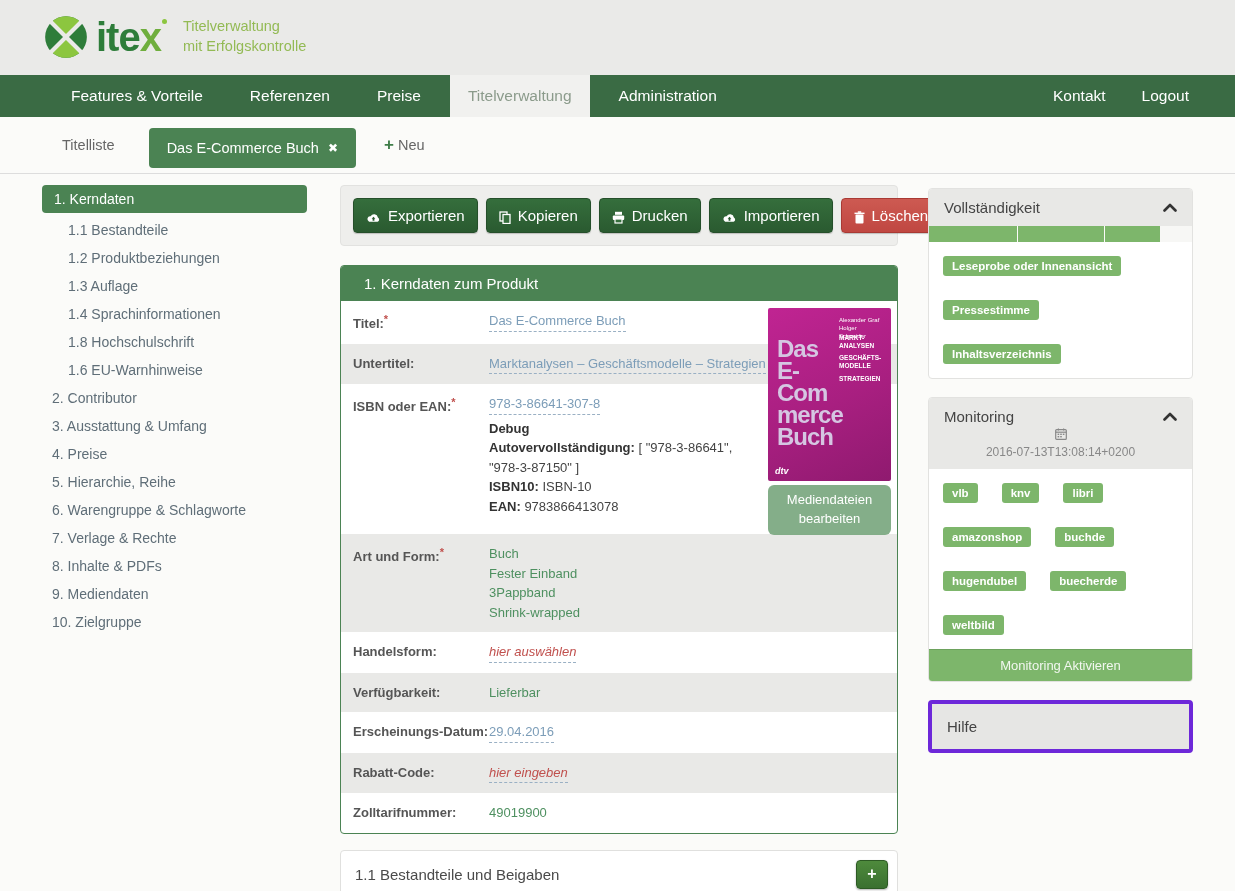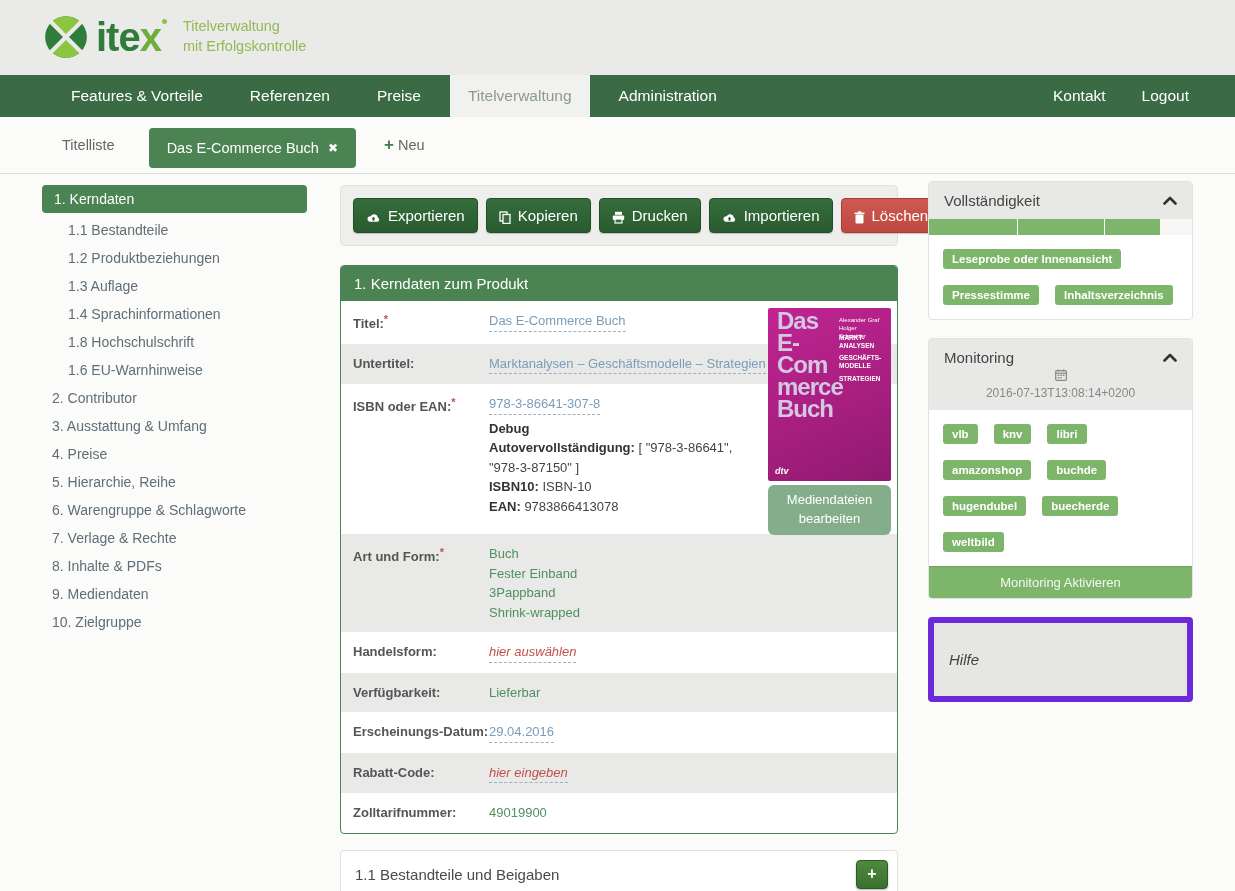--- a/index.html
+++ b/index.html
@@ -29,54 +29,54 @@
   .tab-plain { color:#666; font-size:14.5px; padding:0 20px; cursor:pointer; }
   .tab-active { background:#4b8353; color:#fff; font-size:14.5px; border-radius:4px; padding:12px 18px; margin:6px 14px 0 14px; display:flex; align-items:center; gap:9px; cursor:pointer; }
   .tab-close { font-size:12px; cursor:pointer; }
   .tab-new { display:flex; align-items:center; gap:4px; padding:0 14px; cursor:pointer; }
   .tab-new .plus { color:#3f7d49; font-weight:bold; font-size:17px; }
   .tab-new .lbl { color:#666; font-size:14.5px; }
 
   
   .sidebar-left { position:absolute; left:42px; top:185px; width:265px; }
   .main-col { position:absolute; left:340px; top:185px; width:558px; }
-  .sidebar-right { position:absolute; left:928px; top:181px; width:265px; }
+  .sidebar-right { position:absolute; left:928px; top:188px; width:265px; }
 
   
   .snav { list-style:none; font-size:14px; color:#5f6e78; }
   .snav li { padding:6px 0 6px 10px; cursor:pointer; }
   .snav li.sub { padding-left:26px; }
   .snav li.active { background:#4b8353; color:#fff; border-radius:4px; padding:6px 0 6px 12px; margin-bottom:3px; }
 
   
   .toolbar { background:#eeeeec; border:1px solid #e2e2e0; border-radius:4px; padding:12px; display:flex; gap:8px; }
   .btn { display:flex; align-items:flex-end; gap:7px; color:#fff; font-size:15px; padding:8px 12px; border-radius:4px; cursor:pointer; box-shadow:0 1px 1px rgba(0,0,0,.2); }
   .btn.green { background:linear-gradient(#356e3c,#2a5a30); border:1px solid #254f2a; }
   .btn.red { background:linear-gradient(#cd5a52,#c04741); border:1px solid #a93a34; }
   .btn svg { display:block; }
 
   
   .form-panel { margin-top:19px; background:#fff; border:1px solid #4b8353; border-radius:4px; position:relative; }
-  .form-header { background:#4b8353; color:#fff; font-size:15px; padding:9px 13px; border-radius:3px 3px 0 0; }
+  .form-header { background:#4b8353; color:#fff; font-size:15px; padding:9px 23px; border-radius:3px 3px 0 0; }
   .frow { display:flex; padding:10px 12px; font-size:13px; line-height:1.5; }
   .frow.alt { background:#e9e9e7; }
   .frow .lbl { width:136px; flex-shrink:0; font-weight:bold; color:#555; }
   .req { color:#c0504d; font-size:11px; vertical-align:super; }
   .ed-link { color:#7c9db8; border-bottom:1px dashed #9ab0c4; cursor:pointer; text-decoration:none; align-self:flex-start; }
   .val-green { color:#4e9060; }
   .placeholder { color:#c0504d; font-style:italic; border-bottom:1px dashed #9ab0c4; cursor:pointer; align-self:flex-start; }
   .debug-block { margin-top:4px; width:272px; color:#444; }
   .debug-block b { color:#333; }
   .multi-val span { display:block; }
   .isbn-val-col { display:flex; flex-direction:column; align-items:flex-start; }
 
   
   .cover-wrap { position:absolute; top:42px; right:6px; width:123px; z-index:5; }
   .cover { width:123px; height:173px; background:linear-gradient(155deg,#c02492 0%,#a81f80 55%,#8f1a6f 100%); position:relative; border-radius:2px; overflow:hidden; }
-  .cover-title { position:absolute; left:9px; top:2px; font-size:24px; font-weight:bold; line-height:.92; color:#d5c6e2; letter-spacing:-1px; }
+  .cover-title { position:absolute; left:9px; top:30px; font-size:24px; font-weight:bold; line-height:.92; color:#d5c6e2; letter-spacing:-1px; }
   .cover-authors { position:absolute; right:6px; top:9px; font-size:6px; color:#fff; text-align:left; width:46px; line-height:1.3; }
   .cover-topics { position:absolute; right:6px; top:26px; width:46px; color:#fff; font-size:6.5px; font-weight:bold; line-height:1.25; }
   .cover-topics div { margin-bottom:4px; }
   .cover-publisher { position:absolute; left:7px; bottom:5px; color:#fff; font-size:9px; font-weight:bold; font-style:italic; }
   .media-btn { margin-top:4px; width:123px; background:rgba(125,170,131,.95); border-radius:6px; color:#fff; font-size:13px; text-align:center; padding:6px 2px; line-height:1.45; cursor:pointer; }
 
   
   .section { background:#fff; border:1px solid #e0e0de; border-radius:4px; margin-top:16px; padding:9px 9px 9px 14px; display:flex; align-items:center; justify-content:space-between; }
   .section .stitle { font-size:15px; color:#4a4a4a; }
   .plus-btn { width:32px; height:29px; background:linear-gradient(#4e8a3c,#3a7030); border:1px solid #2d5a24; border-radius:4px; color:#fff; font-size:16px; font-weight:bold; display:flex; align-items:center; justify-content:center; cursor:pointer; box-shadow:0 1px 2px rgba(0,0,0,.3); }
@@ -84,24 +84,24 @@
   
   .panel { background:#fff; border:1px solid #e2e2e0; border-radius:4px; margin-bottom:18px; }
   .panel-header { background:#e8e8e6; padding:10px 15px; border-radius:3px 3px 0 0; }
   .ph-row { display:flex; align-items:center; justify-content:space-between; }
   .ph-title { font-size:15px; color:#444; }
   .ph-sub { display:flex; align-items:center; gap:5px; color:#888; font-size:12px; margin-top:3px;flex-direction:column; }
   .chev { cursor:pointer; display:flex; }
   .progress { height:16px; background:#f7f7f5; position:relative; }
   .progress-fill { height:100%; background:#7db66b; }
   .progress-sep { position:absolute; top:0; width:1px; height:100%; background:#fbfbf9; }
-  .badges { padding:14px; display:flex; flex-wrap:wrap; gap:16px; }
+  .badges { padding:14px; display:flex; flex-wrap:wrap; gap:24px; }
   .badge { background:#7db66b; color:#fff; font-size:11.5px; font-weight:bold; padding:4px 9px; border-radius:3px; cursor:pointer; }
   .panel-btn { display:block; width:100%; background:#7db66b; border-top:1px solid #6da25d; color:#f2f7ef; font-size:13px; text-align:center; padding:8px 0; border-radius:0 0 3px 3px; cursor:pointer; }
-  .help-panel { background:#e6e6e4; border:6px solid #6d28d9; border-radius:4px; padding:28px 15px; font-size:15px; color:#444; cursor:pointer;font-style:italic; }
+  .help-panel { background:#e6e6e4; border:4px solid #6d28d9; border-radius:4px; padding:14px 15px; font-size:15px; color:#444; cursor:pointer; }
 </style>
 </head>
 <body>
 
 <div id="app">
 
   <div class="top-header">
     <div class="logo-wrap">
       <svg class="logo-icon" viewBox="0 0 46 46">
         <circle cx="23" cy="23" r="20" fill="#2e7d3a"></circle>

